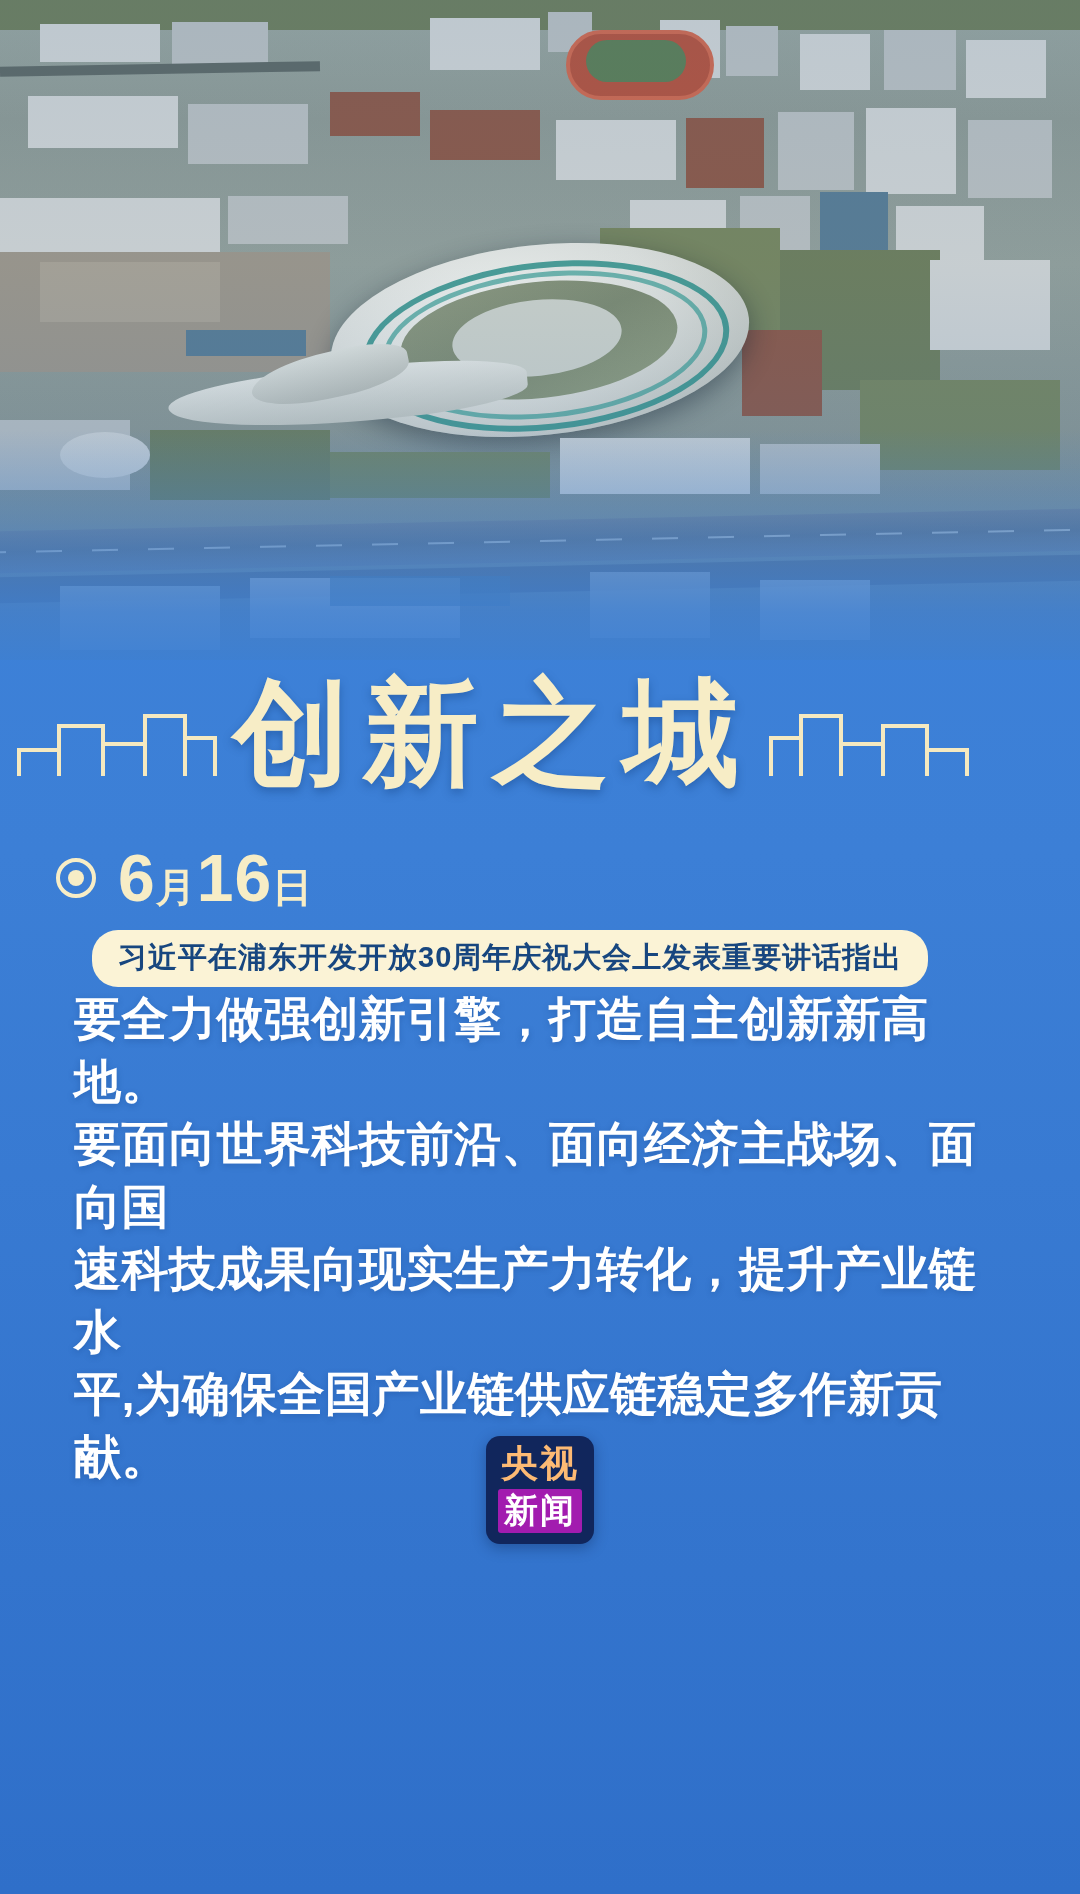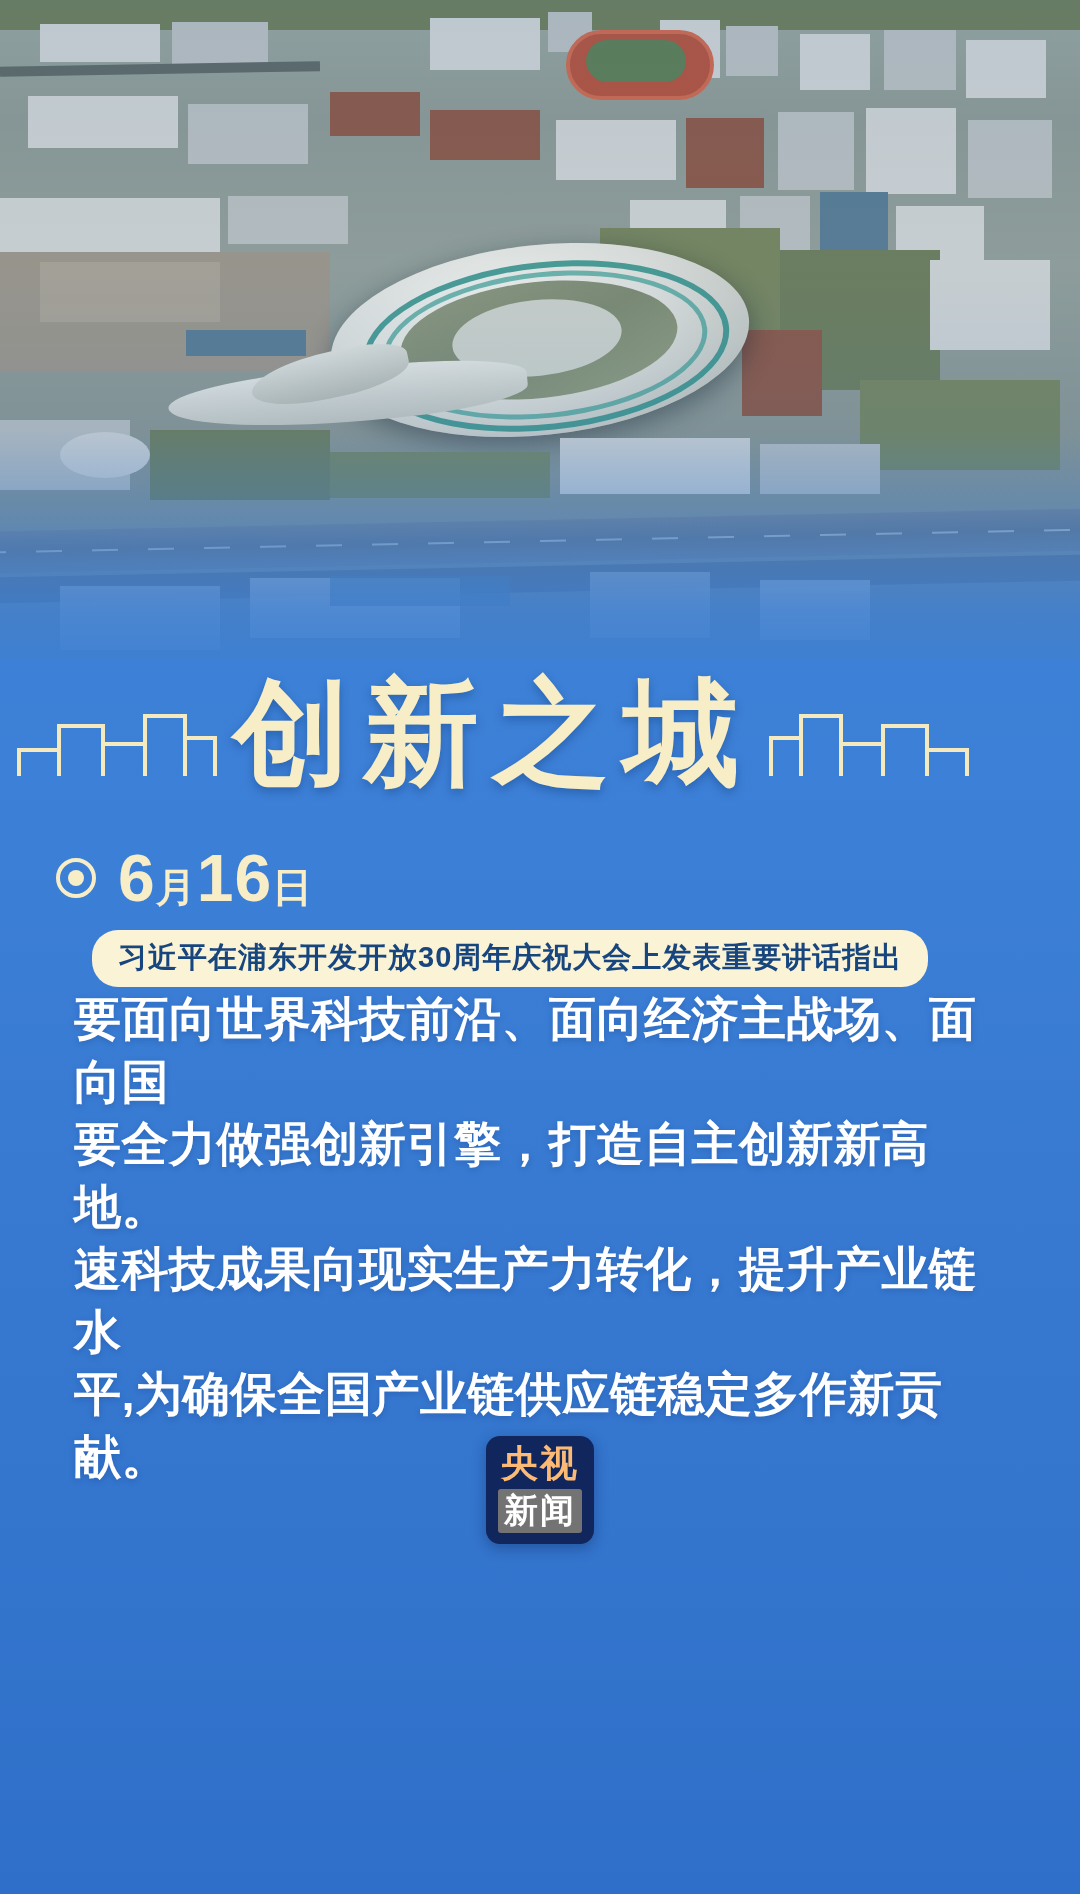--- a/index.html
+++ b/index.html
@@ -269,21 +269,21 @@
   }
   .logo .t1 {
     color: #fdba74;
     font-size: 37px;
     font-weight: 700;
     letter-spacing: 2px;
     line-height: 1;
     font-family: Liberation Mono, monospace;
   }
   .logo .t2 {
-    background: #737373;
+    background: #a21caf;
     color: #ffffff;
     font-size: 34px;
     font-weight: 700;
     letter-spacing: 2px;
     line-height: 1;
     padding: 4px 6px 6px 6px;
     border-radius: 3px;
   }
 </style>
 </head>
@@ -386,22 +386,22 @@
         <i></i>
       </span>
     <span class="date-main"><span>6</span><span class="unit">月</span><span>16</span><span class="unit">日</span></span>
   </div>
 
   <div class="lead-wrap">
     <span class="lead-pill">习近平在浦东开发开放30周年庆祝大会上发表重要讲话指出</span>
   </div>
 
   <div class="body-text">
+    <p>要全力做强创新引擎，打造自主创新新高地。</p>
     <p>要面向世界科技前沿、面向经济主战场、面向国</p>
-    <p>要全力做强创新引擎，打造自主创新新高地。</p>
     <p>速科技成果向现实生产力转化，提升产业链水</p>
     <p>平,为确保全国产业链供应链稳定多作新贡献。</p>
   </div>
 
   <div class="logo">
     <span class="t1">央视</span>
     <span class="t2">新闻</span>
   </div>
 
 </div>

